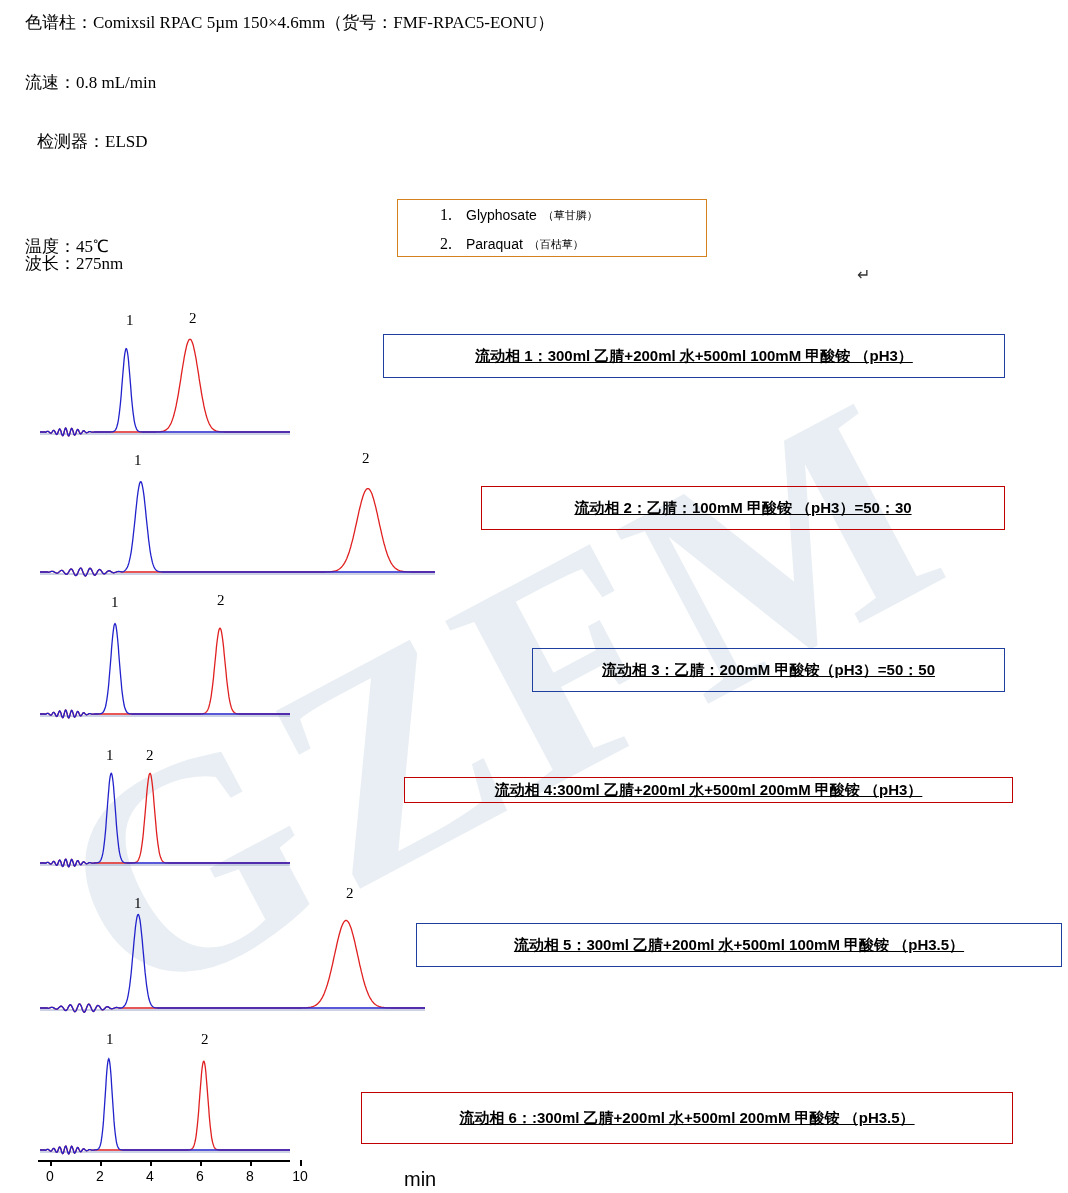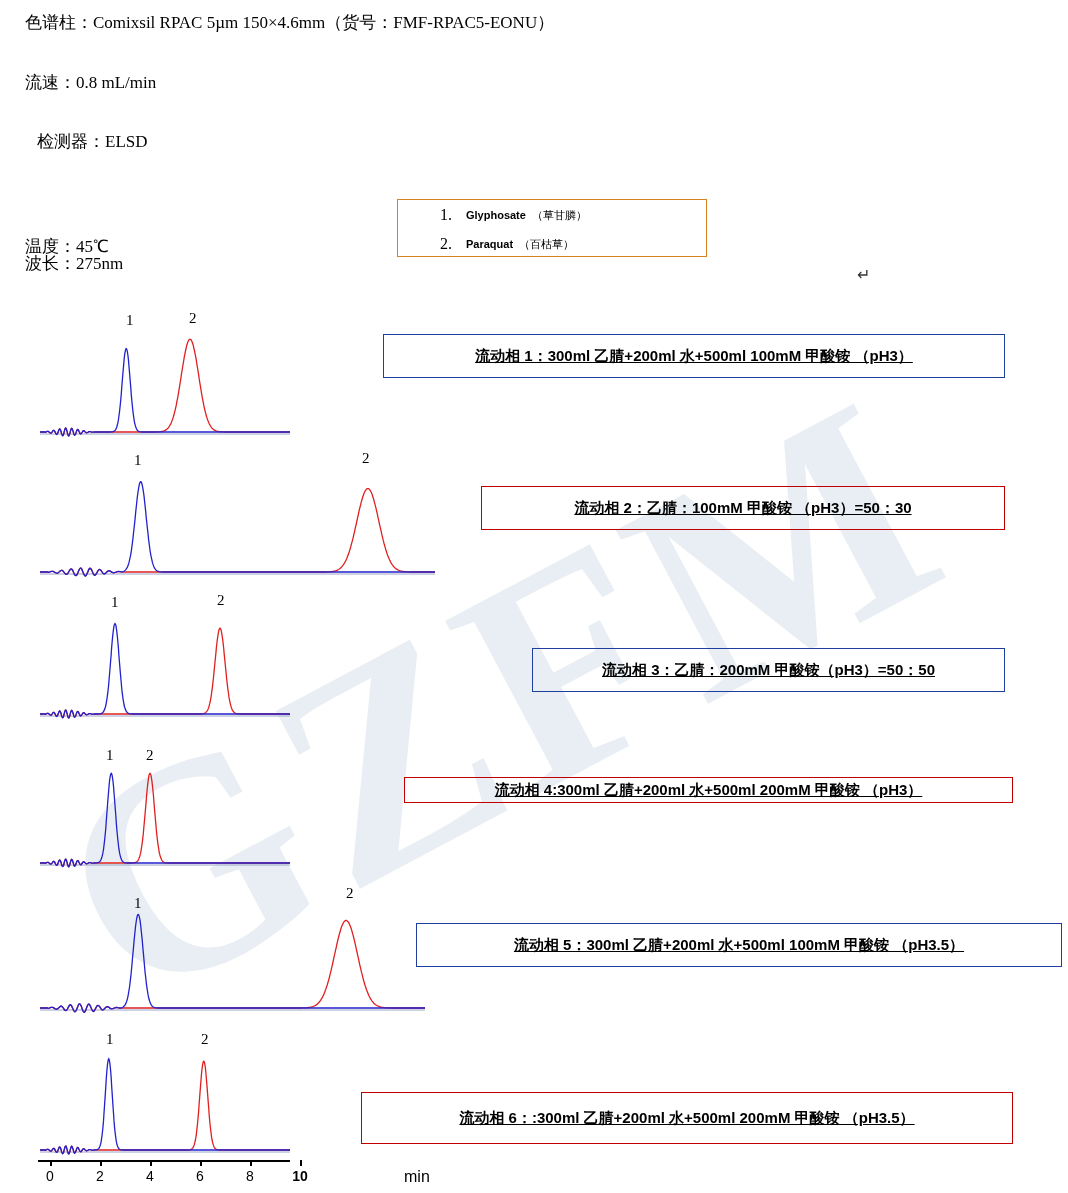--- a/index.html
+++ b/index.html
@@ -28,21 +28,21 @@
 
   .legend-box{
     position:absolute;left:397px;top:199px;width:310px;height:58px;
     border:1.5px solid #d4821f;box-sizing:border-box;
   }
   .legend-row{
     display:flex;align-items:center;font-size:16px;line-height:20px;
     padding-left:42px;height:29px;
   }
   .legend-row .num{width:26px;font-family:"Liberation Serif", serif;}
-  .legend-row .nm{font-family:"Liberation Sans", sans-serif;font-size:11px;font-weight:bold;}
+  .legend-row .nm{font-family:"Liberation Sans", sans-serif;font-size:14px;}
   .legend-row .cn{font-family:"Liberation Serif", serif;font-size:11px;padding-left:6px;}
 
   .pilcrow{
     position:absolute;left:857px;top:265px;font-size:16px;color:#333;
   }
 
   .mp-box{
     position:absolute;box-sizing:border-box;
     display:flex;align-items:center;justify-content:center;
     font-family:"Liberation Sans", sans-serif;font-weight:700;font-size:15px;
@@ -52,21 +52,21 @@
   .chrom{position:absolute;}
   .chrom svg{display:block;}
   .pk-label{
     position:absolute;font-family:"Liberation Serif", serif;font-size:15px;
   }
 
   .axis{position:absolute;left:38px;top:1160px;width:420px;height:30px;}
   .axis .tickline{position:absolute;left:0;top:0;width:252px;height:1.5px;background:#000;}
   .axis .tick{position:absolute;top:0;width:1.5px;height:6px;background:#000;}
   .axis .tl{position:absolute;top:8px;font-family:"Liberation Sans", sans-serif;font-size:14px;transform:translateX(-50%);}
-  .axis .unit{position:absolute;top:8px;left:366px;font-family:"Liberation Sans", sans-serif;font-size:16px;}
+  .axis .unit{position:absolute;top:8px;left:366px;font-family:"Liberation Sans", sans-serif;font-size:20px;}
 </style>
 </head>
 <body>
 
 <div class="watermark">
   <span>GZFM</span>
 </div>
 
 <div class="content">
 
@@ -154,21 +154,21 @@
         <div class="tl" style="left: 12px;">0</div>
         <div class="tick" style="left: 62px;"></div>
         <div class="tl" style="left: 62px;">2</div>
         <div class="tick" style="left: 112px;"></div>
         <div class="tl" style="left: 112px;">4</div>
         <div class="tick" style="left: 162px;"></div>
         <div class="tl" style="left: 162px;">6</div>
         <div class="tick" style="left: 212px;"></div>
         <div class="tl" style="left: 212px;">8</div>
         <div class="tick" style="left: 262px;"></div>
-        <div class="tl" style="left: 262px; font-weight: bold;">10</div>
+        <div class="tl" style="left: 262px;">10</div>
       </div>
     <div class="unit">min</div>
   </div>
 
 <div class="pk-label" style="left: 126px; top: 312px;">1</div>
     <div class="pk-label" style="left: 189px; top: 310px;">2</div>
     <div class="pk-label" style="left: 134px; top: 452px;">1</div>
     <div class="pk-label" style="left: 362px; top: 450px;">2</div>
     <div class="pk-label" style="left: 111px; top: 594px;">1</div>
     <div class="pk-label" style="left: 217px; top: 592px;">2</div>

